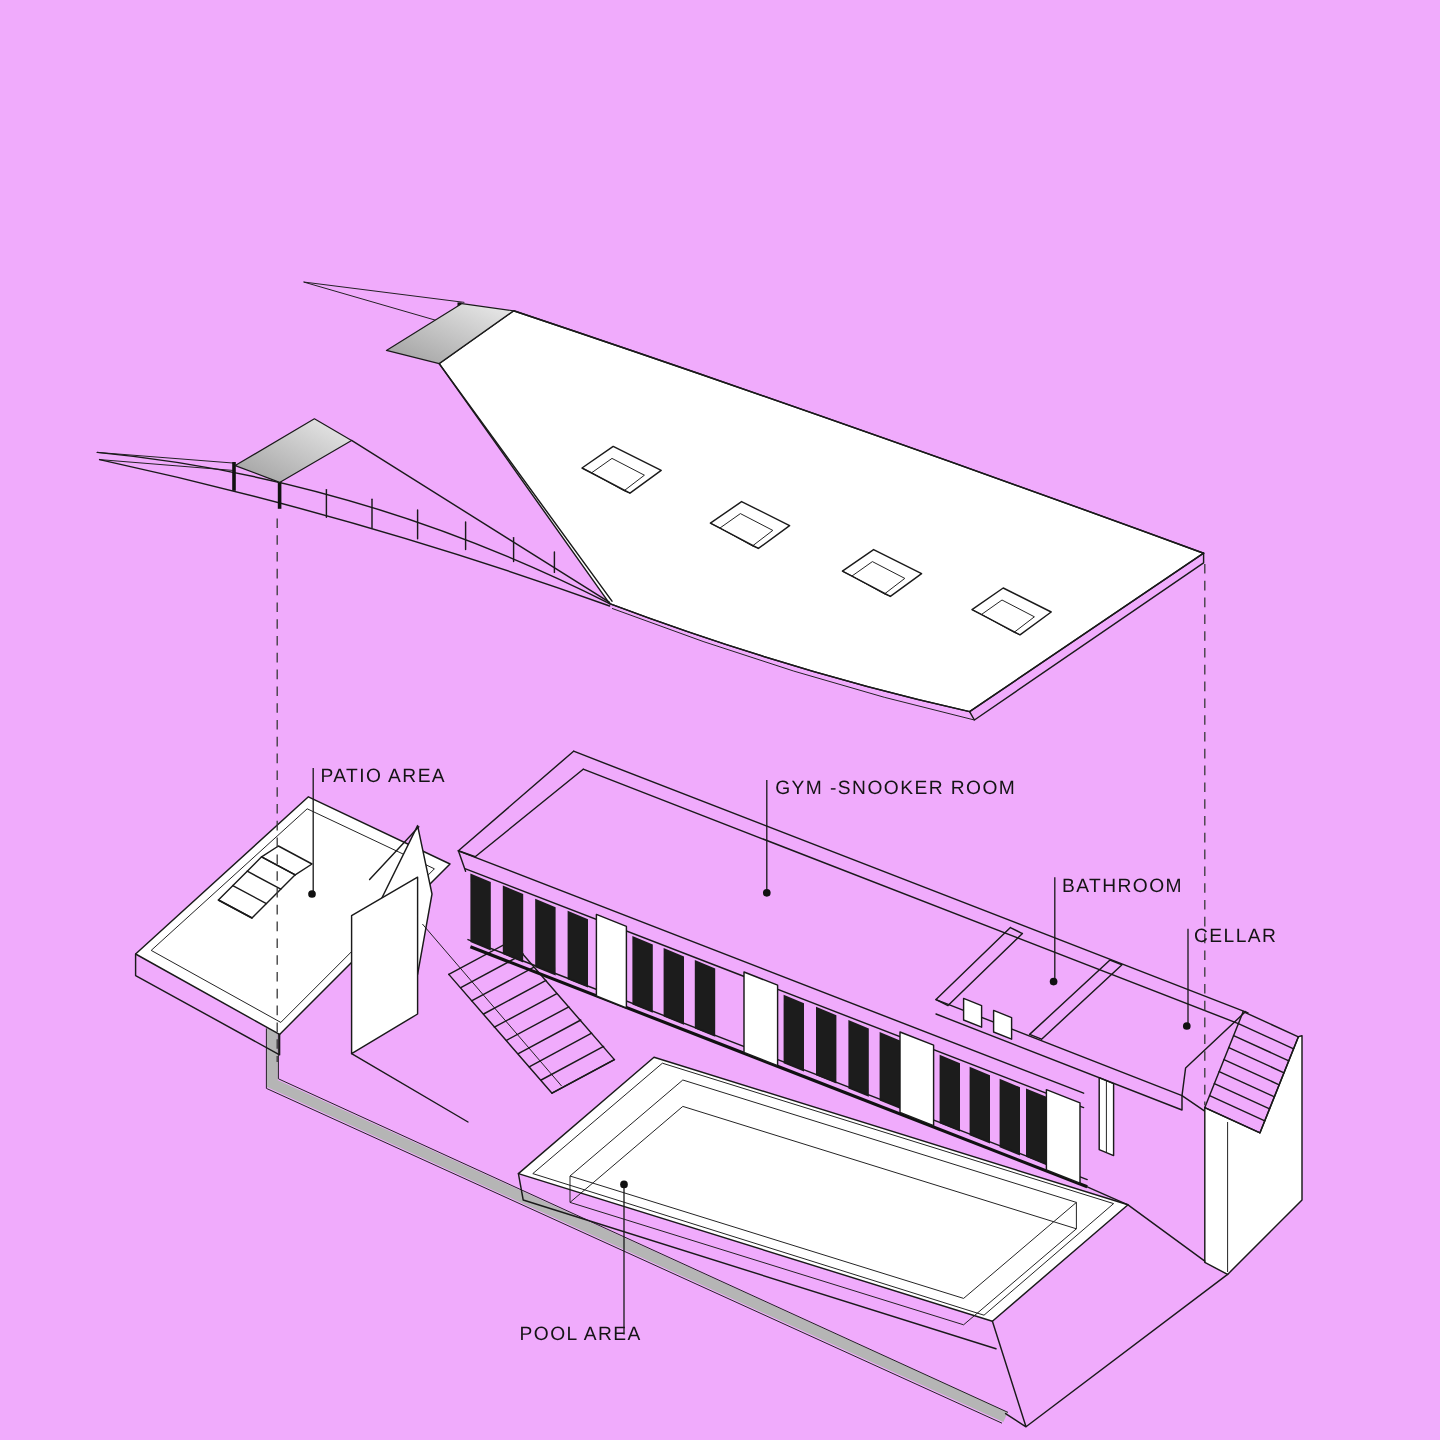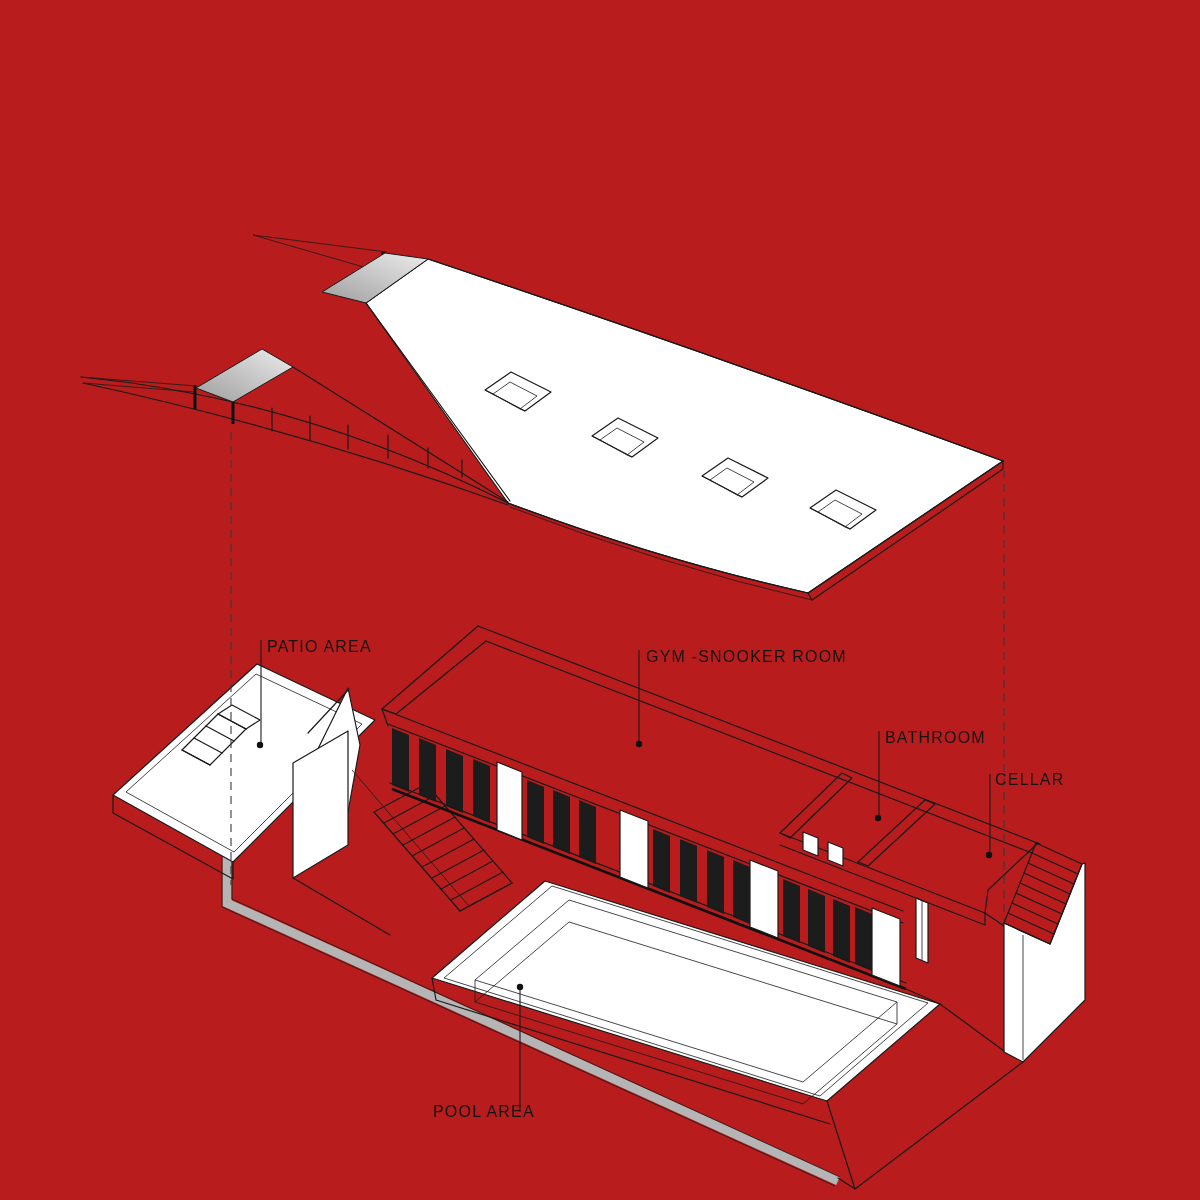--- a/index.html
+++ b/index.html
@@ -1,16 +1,16 @@
 <!DOCTYPE html>
 <html><head>
 <meta charset="utf-8">
 <style>
   html,body{margin:0;padding:0;background:#ffffff;}
-  #canvas{width:1200px;height:1200px;background:#b91c1c;position:relative;overflow:hidden;}
+  #canvas{width:1200px;height:1200px;background:#f0abfc;position:relative;overflow:hidden;}
   svg{display:block;}
   .ln{fill:none;stroke:#1a1a1a;stroke-width:1.2;stroke-linecap:round;stroke-linejoin:round;}
   .thin{fill:none;stroke:#1a1a1a;stroke-width:0.8;}
   .thk{fill:none;stroke:#111;stroke-width:2.6;}
   .wh{fill:#ffffff;stroke:#1a1a1a;stroke-width:1.2;stroke-linejoin:round;}
   .glass{fill:#1c1c1c;stroke:none;}
   .shade{stroke:#1a1a1a;stroke-width:1;stroke-linejoin:round;}
   .dash{fill:none;stroke:#3a3a3a;stroke-width:1.1;stroke-dasharray:8 6;}
   .gray{fill:none;stroke:#b5b5b5;stroke-width:9;}
   .lbl{font-family:"Liberation Sans",sans-serif;font-size:16px;letter-spacing:1.2px;fill:#141414;}

